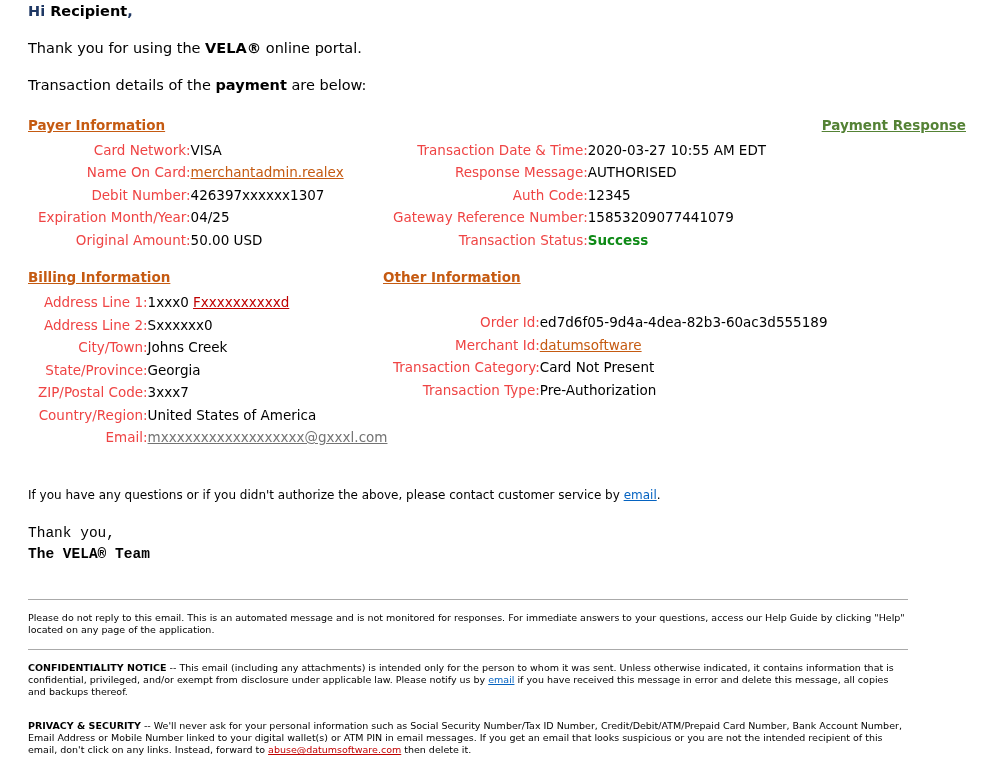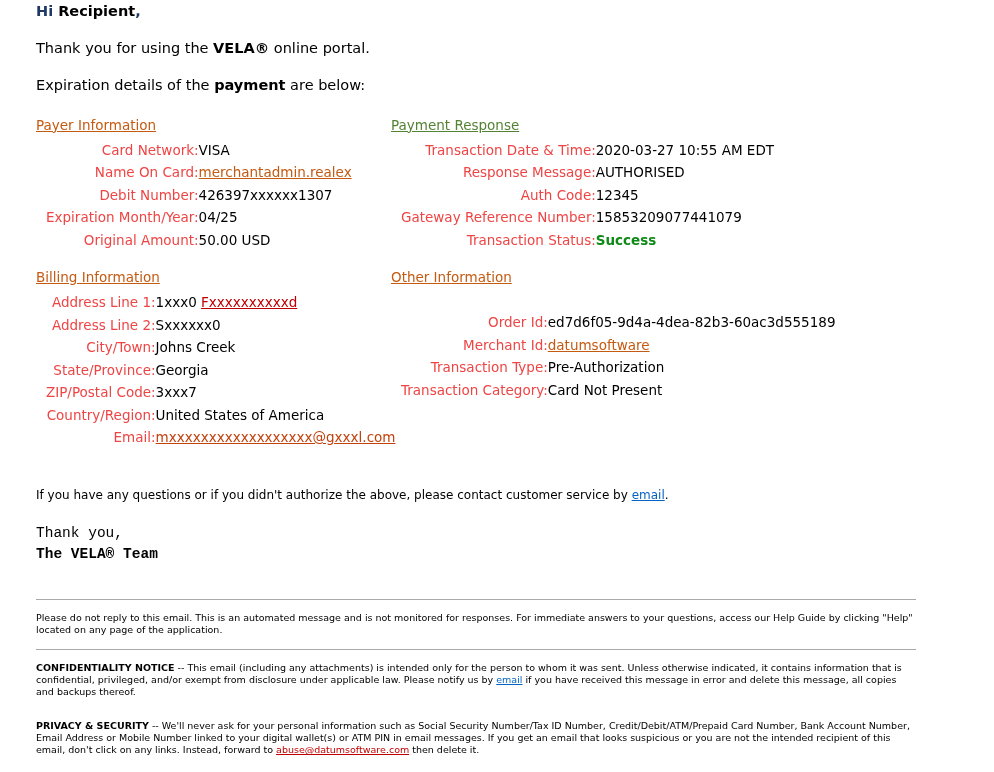--- a/index.html
+++ b/index.html
@@ -12,21 +12,21 @@
     height: 772px;
     font-family: "DejaVu Sans", "Liberation Sans", sans-serif;
     color: #000000;
     overflow: hidden;
   }
   .page {
     position: relative;
     width: 994px;
     height: 608px;
     box-sizing: border-box;
-    padding: 0 36px;
+    padding: 0 28px;
   }
   .greeting {
     font-size: 14.5px;
     color: #1f3864;
     font-weight: bold;
     margin: 0;
     padding-top: 2px;
     line-height: 1.3;
   }
   .greeting .recip { color: #000; }
@@ -43,26 +43,26 @@
     position: relative;
     margin-top: 22px;
     display: flex;
     align-items: flex-start;
   }
   .col-left { width: 355px; flex: 0 0 355px; }
   .col-right { flex: 1 1 auto; }
 
   .section-head {
     font-size: 13.5px;
-    font-weight: normal;
+    font-weight: bold;
     color: #c55a11;
     text-decoration: underline;
     margin: 0 0 10px 0;
   }
-  .section-head.green { color: #548235; }
+  .section-head.green { color: #548235; text-align: right; }
 
   table.kv {
     border-collapse: collapse;
     font-size: 13.5px;
     margin-left: 10px;
   }
   table.kv td {
     padding: 0 0 7px 0;
     vertical-align: top;
     line-height: 1.15;
@@ -76,21 +76,21 @@
   }
   td.v {
     color: #000000;
     white-space: nowrap;
   }
   td.v.link {
     color: #c55a11;
     text-decoration: underline;
   }
   td.v.link-blue {
-    color: #c2410c;
+    color: #737373;
     text-decoration: underline;
   }
   td.v.success {
     color: #0e8a16;
     font-weight: bold;
   }
   td.v .redwave {
     color: #c00000;
     text-decoration: underline;
     text-decoration-style: solid;
@@ -155,21 +155,21 @@
 </style>
 </head>
 <body>
 
 <div class="page">
 
   <p class="greeting"><span>Hi </span><span class="recip">Recipient</span><span>,</span></p>
 
   <p class="para"><span>Thank you for using the </span><b>VELA®</b><span> online portal.</span></p>
 
-  <p class="para"><span>Expiration details of the </span><b>payment</b><span> are below:</span></p>
+  <p class="para"><span>Transaction details of the </span><b>payment</b><span> are below:</span></p>
 
   <div class="columns">
 
     <div class="col-left">
 
       <div class="section-head">Payer Information</div>
       <table class="kv">
         <tbody>
             <tr>
           <td class="k">Card Network:</td>
@@ -267,26 +267,26 @@
           <tbody>
               <tr>
             <td class="k">Order Id:</td>
             <td class="v">ed7d6f05-9d4a-4dea-82b3-60ac3d555189</td>
           </tr>
           <tr>
             <td class="k">Merchant Id:</td>
             <td class="v link">datumsoftware</td>
           </tr>
           <tr>
+            <td class="k">Transaction Category:</td>
+            <td class="v">Card Not Present</td>
+          </tr>
+          <tr>
             <td class="k">Transaction Type:</td>
             <td class="v">Pre-Authorization</td>
-          </tr>
-          <tr>
-            <td class="k">Transaction Category:</td>
-            <td class="v">Card Not Present</td>
           </tr>
         </tbody>
           </table>
       </div>
 
     </div>
   </div>
 
   <p class="closing"><span>If you have any questions or if you didn't authorize the above, please contact customer service by </span><span class="inline-link">email</span><span>.</span></p>
 

